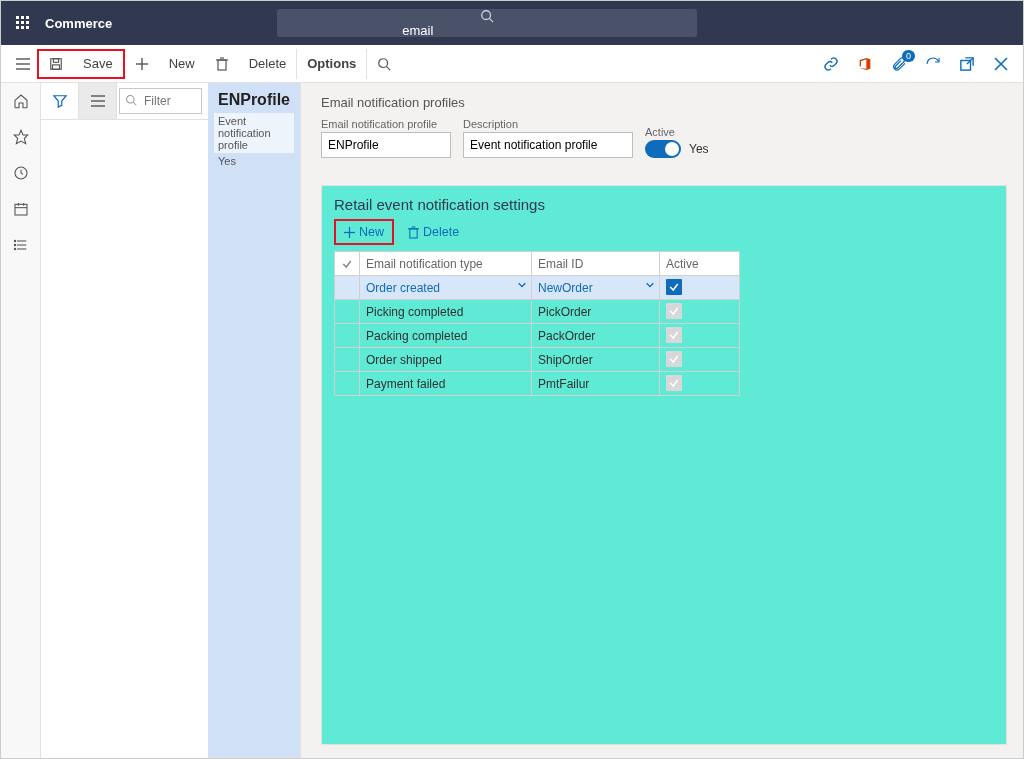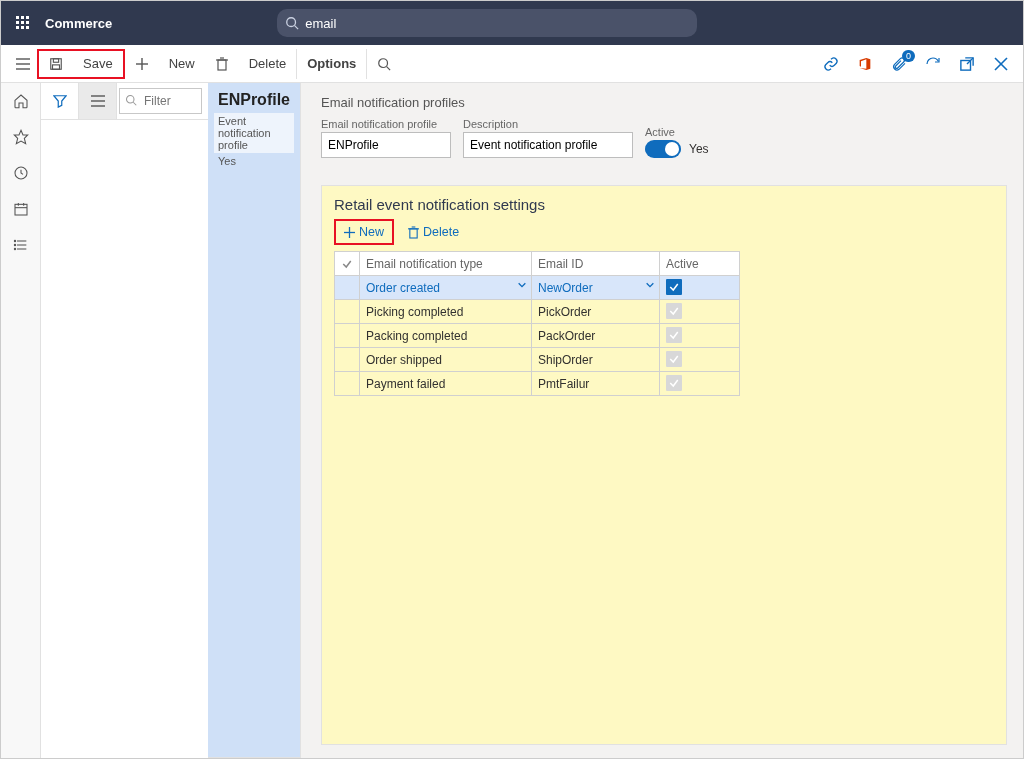--- a/index.html
+++ b/index.html
@@ -2,21 +2,21 @@
 <html><head>
 <meta charset="utf-8">
 <style>
   * { box-sizing: border-box; margin: 0; padding: 0; font-family: "Segoe UI", Arial, sans-serif; }
   body { width: 1024px; height: 759px; overflow: hidden; border: 1px solid #ccc; background: #fff; font-size: 13px; color: #323130; }
 
   
   .topbar { height: 44px; background: #30394f; color: #fff; display: flex; align-items: center; padding: 0 8px; }
   .waffle { width: 28px; height: 28px; display: flex; align-items: center; justify-content: center; cursor: pointer; }
   .app-title { font-size: 13px; font-weight: 600; margin-left: 8px; }
-  .search-box { margin-left: 165px; width: 420px; height: 28px; background: #4a5269; display: flex; align-items: center; padding: 0 8px; border-radius: 10px; }
+  .search-box { margin-left: 165px; width: 420px; height: 28px; background: #4a5269; display: flex; align-items: center; padding: 0 8px; border-radius: 2px; flex-direction: column; }
   .search-box input { background: transparent; border: none; outline: none; color: #fff; font-size: 13px; flex: 1; margin-left: 6px; }
   .top-right { margin-left: auto; display: flex; align-items: center; gap: 18px; padding-right: 8px; }
   .top-icon { width: 20px; height: 20px; display: flex; align-items: center; justify-content: center; cursor: pointer; }
 
   
   .cmdbar { height: 38px; border-bottom: 1px solid #e1e1e1; display: flex; align-items: center; padding-left: 8px; background: #fff; }
   .cmdbtn { height: 30px; display: flex; align-items: center; padding: 0 10px; font-size: 13px; color: #424242; cursor: pointer; gap: 20px; }
   .cmdbtn.sep-right { border-right: 1px solid #e1e1e1; }
   .cmdbar .right { margin-left: auto; display: flex; align-items: center; gap: 14px; padding-right: 12px; }
   .ic { width: 14px; height: 14px; display: flex; align-items: center; justify-content: center; }
@@ -46,21 +46,21 @@
   .page-head { font-size: 13px; color: #555; margin-bottom: 8px; }
   .fields { display: flex; gap: 12px; align-items: flex-end; margin-bottom: 27px; }
   .fld label { display:block; font-size: 11px; color: #666; margin-bottom: 2px; }
   .fld input { height: 26px; border: 1px solid #bdbdbd; padding: 0 6px; font-size: 12px; background:#fff; }
   .fld.profile input { width: 130px; }
   .fld.desc input { width: 170px; }
   .toggle { display:flex; align-items:center; gap:8px; }
   .switch { width: 36px; height: 18px; background: #0f6cbd; border-radius: 9px; position: relative; cursor:pointer; }
   .switch::after { content:""; position:absolute; right:2px; top:2px; width:14px; height:14px; background:#fff; border-radius:50%; }
 
-  .panel { background: #fef9c3; border: 1px solid #e1e1e1; padding: 10px 12px 16px 12px; min-height: 560px; }
+  .panel { background: #5eead4; border: 1px solid #e1e1e1; padding: 10px 12px 16px 12px; min-height: 560px; }
   .panel-title { font-size: 15px; font-weight: 400; color: #30394f; margin-bottom: 6px; }
   .panel-cmds { display:flex; gap:6px; margin-bottom: 6px; }
   .pcmd { display:flex; align-items:center; gap:4px; font-size: 12.5px; color: #0f6cbd; padding: 4px 8px; cursor:pointer; }
   .pcmd svg { stroke:#0f6cbd; }
 
   table.grid { border-collapse: collapse; }
   .grid th, .grid td { border: 1px solid #d0d0d0; font-size: 12px; text-align: left; font-weight: normal; height: 24px; }
   .grid th { color: #666; background: #fff; padding: 2px 6px; }
   .grid td { padding: 0 6px; }
   .col-mark { width: 22px; }

